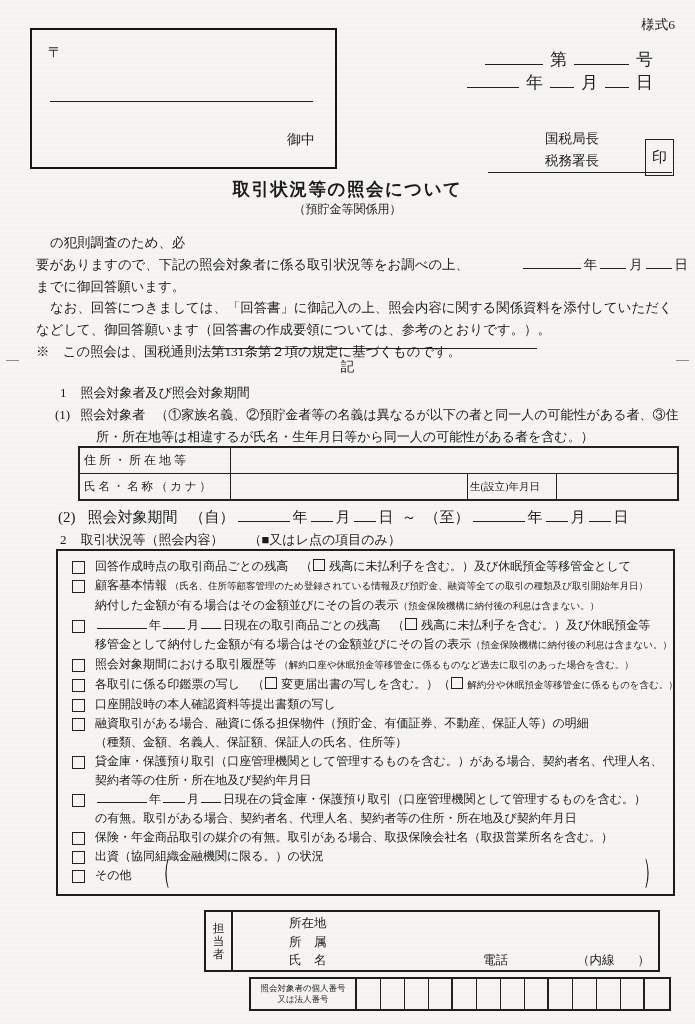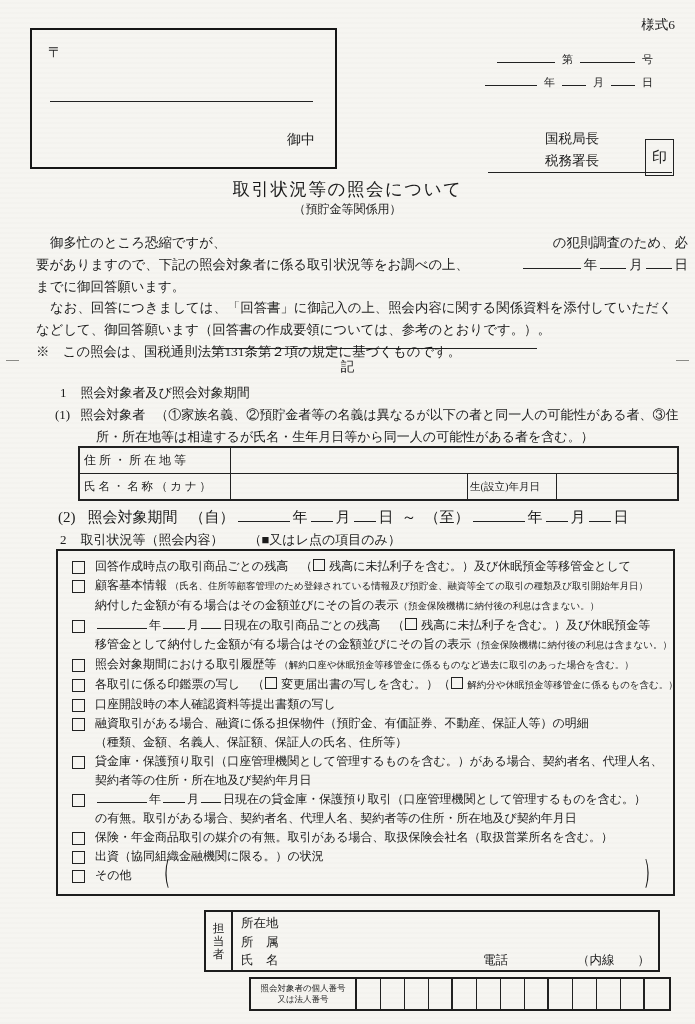--- a/index.html
+++ b/index.html
@@ -13,28 +13,28 @@
   .abs{position:absolute;}
   .blank{display:inline-block;border-bottom:1.3px solid #222;height:0.95em;margin:0 3px;vertical-align:baseline;}
   .w20{width:20px}.w22{width:22px}.w24{width:24px}.w26{width:26px}
   .w50{width:50px}.w52{width:52px}.w55{width:55px}.w58{width:58px}
   
   .form-code{top:16px;right:20px;font-size:13.5px;}
   .addr-box{left:30px;top:28px;width:303px;height:137px;border:2.5px solid #161616;}
   .postal{position:absolute;left:16px;top:14px;font-size:14px;}
   .addr-line{position:absolute;left:18px;right:22px;top:71px;border-top:1.6px solid #222;}
   .onchu{position:absolute;right:20px;bottom:18px;font-size:14px;}
-  .docref{top:48px;right:38px;text-align:right;font-size:11px;line-height:23px;}
+  .docref{top:48px;right:38px;text-align:right;font-size:17px;line-height:23px;}
   .docref span.lbl{margin:0 4px;}
   .sender{left:545px;top:128px;font-size:13.5px;line-height:22px;}
   .sender-line{left:488px;top:172px;width:184px;border-top:1.5px solid #222;}
   .seal{left:645px;top:139px;width:27px;height:35px;border:1.6px solid #222;
         display:flex;align-items:center;justify-content:center;font-size:15px;}
   
-  .title{top:177px;left:0;width:695px;text-align:center;font-size:17.5px;font-weight:400;letter-spacing:1.5px;}
+  .title{top:177px;left:0;width:695px;text-align:center;font-size:17.5px;font-weight:700;letter-spacing:1.5px;}
   .subtitle{top:201px;left:0;width:695px;text-align:center;font-size:12px;}
   
   .intro{left:36px;top:232px;width:652px;font-size:13.4px;line-height:21.8px;}
   .iline{height:21.8px;white-space:nowrap;}
   .jrow{display:flex;justify-content:space-between;}
   .indent{padding-left:14px;}
   .uline{border-bottom:1.2px solid #222;padding-bottom:11px;}
   .ki{top:358px;left:0;width:695px;text-align:center;font-size:13.5px;}
   
   .s1h{left:60px;top:384px;font-size:13px;}
@@ -67,21 +67,21 @@
   .other-row{position:relative;height:34px;}
   .stretch-paren{position:absolute;top:-2px;font-size:16px;transform:scaleY(2.1);transform-origin:center 12px;display:inline-block;}
   .sp-l{left:86px;}
   .sp-r{right:6px;}
   
   .staff{left:204px;top:910px;width:456px;height:62px;border:2px solid #1d1d1d;
          box-sizing:border-box;display:flex;background:transparent;}
   .staff-label{width:25px;border-right:2px solid #1d1d1d;display:flex;flex-direction:column;
                align-items:center;justify-content:center;font-size:11.5px;line-height:13px;}
   .staff-body{flex:1;position:relative;font-size:12.5px;padding:2px 8px;}
-  .staff-row{height:18.5px;line-height:18.5px;}
+  .staff-row{height:18.5px;line-height:18.5px;margin-left:48px;}
   .tel{position:absolute;left:250px;top:39.5px;}
   .ext-open{position:absolute;left:344px;top:39.5px;}
   .ext-close{position:absolute;right:8px;top:39.5px;}
   
   .numgrid{left:249px;top:977px;display:flex;border:2px solid #1d1d1d;background:transparent;}
   .ng-label{width:104px;border-right:2px solid #1d1d1d;display:flex;flex-direction:column;
             justify-content:center;text-align:center;font-size:8.5px;line-height:11px;}
   .ng-cells{display:flex;}
   .ng-cell{width:24px;height:30px;border-right:1px solid #222;box-sizing:border-box;}
   .ng-cell.thick{border-right-width:2px;}
@@ -117,21 +117,20 @@
   <div class="abs sender-line"></div>
   <div class="abs seal">
     <span>印</span>
   </div>
 
   <div class="abs title">取引状況等の照会について</div>
   <div class="abs subtitle">（預貯金等関係用）</div>
 
   <div class="abs intro">
     <div class="iline jrow indent">
-      <span>御多忙のところ恐縮ですが、</span>
       <span>の犯則調査のため、必</span>
     </div>
     <div class="iline jrow">
       <span>要がありますので、下記の照会対象者に係る取引状況等をお調べの上、</span>
       <span>
         <span class="blank w58"></span><span>年</span><span class="blank w26"></span><span>月</span><span class="blank w26"></span><span>日</span>
       </span>
     </div>
     <div class="iline">までに御回答願います。</div>
     <div class="iline indent">なお、回答につきましては、「回答書」に御記入の上、照会内容に関する関係資料を添付していただく</div>

